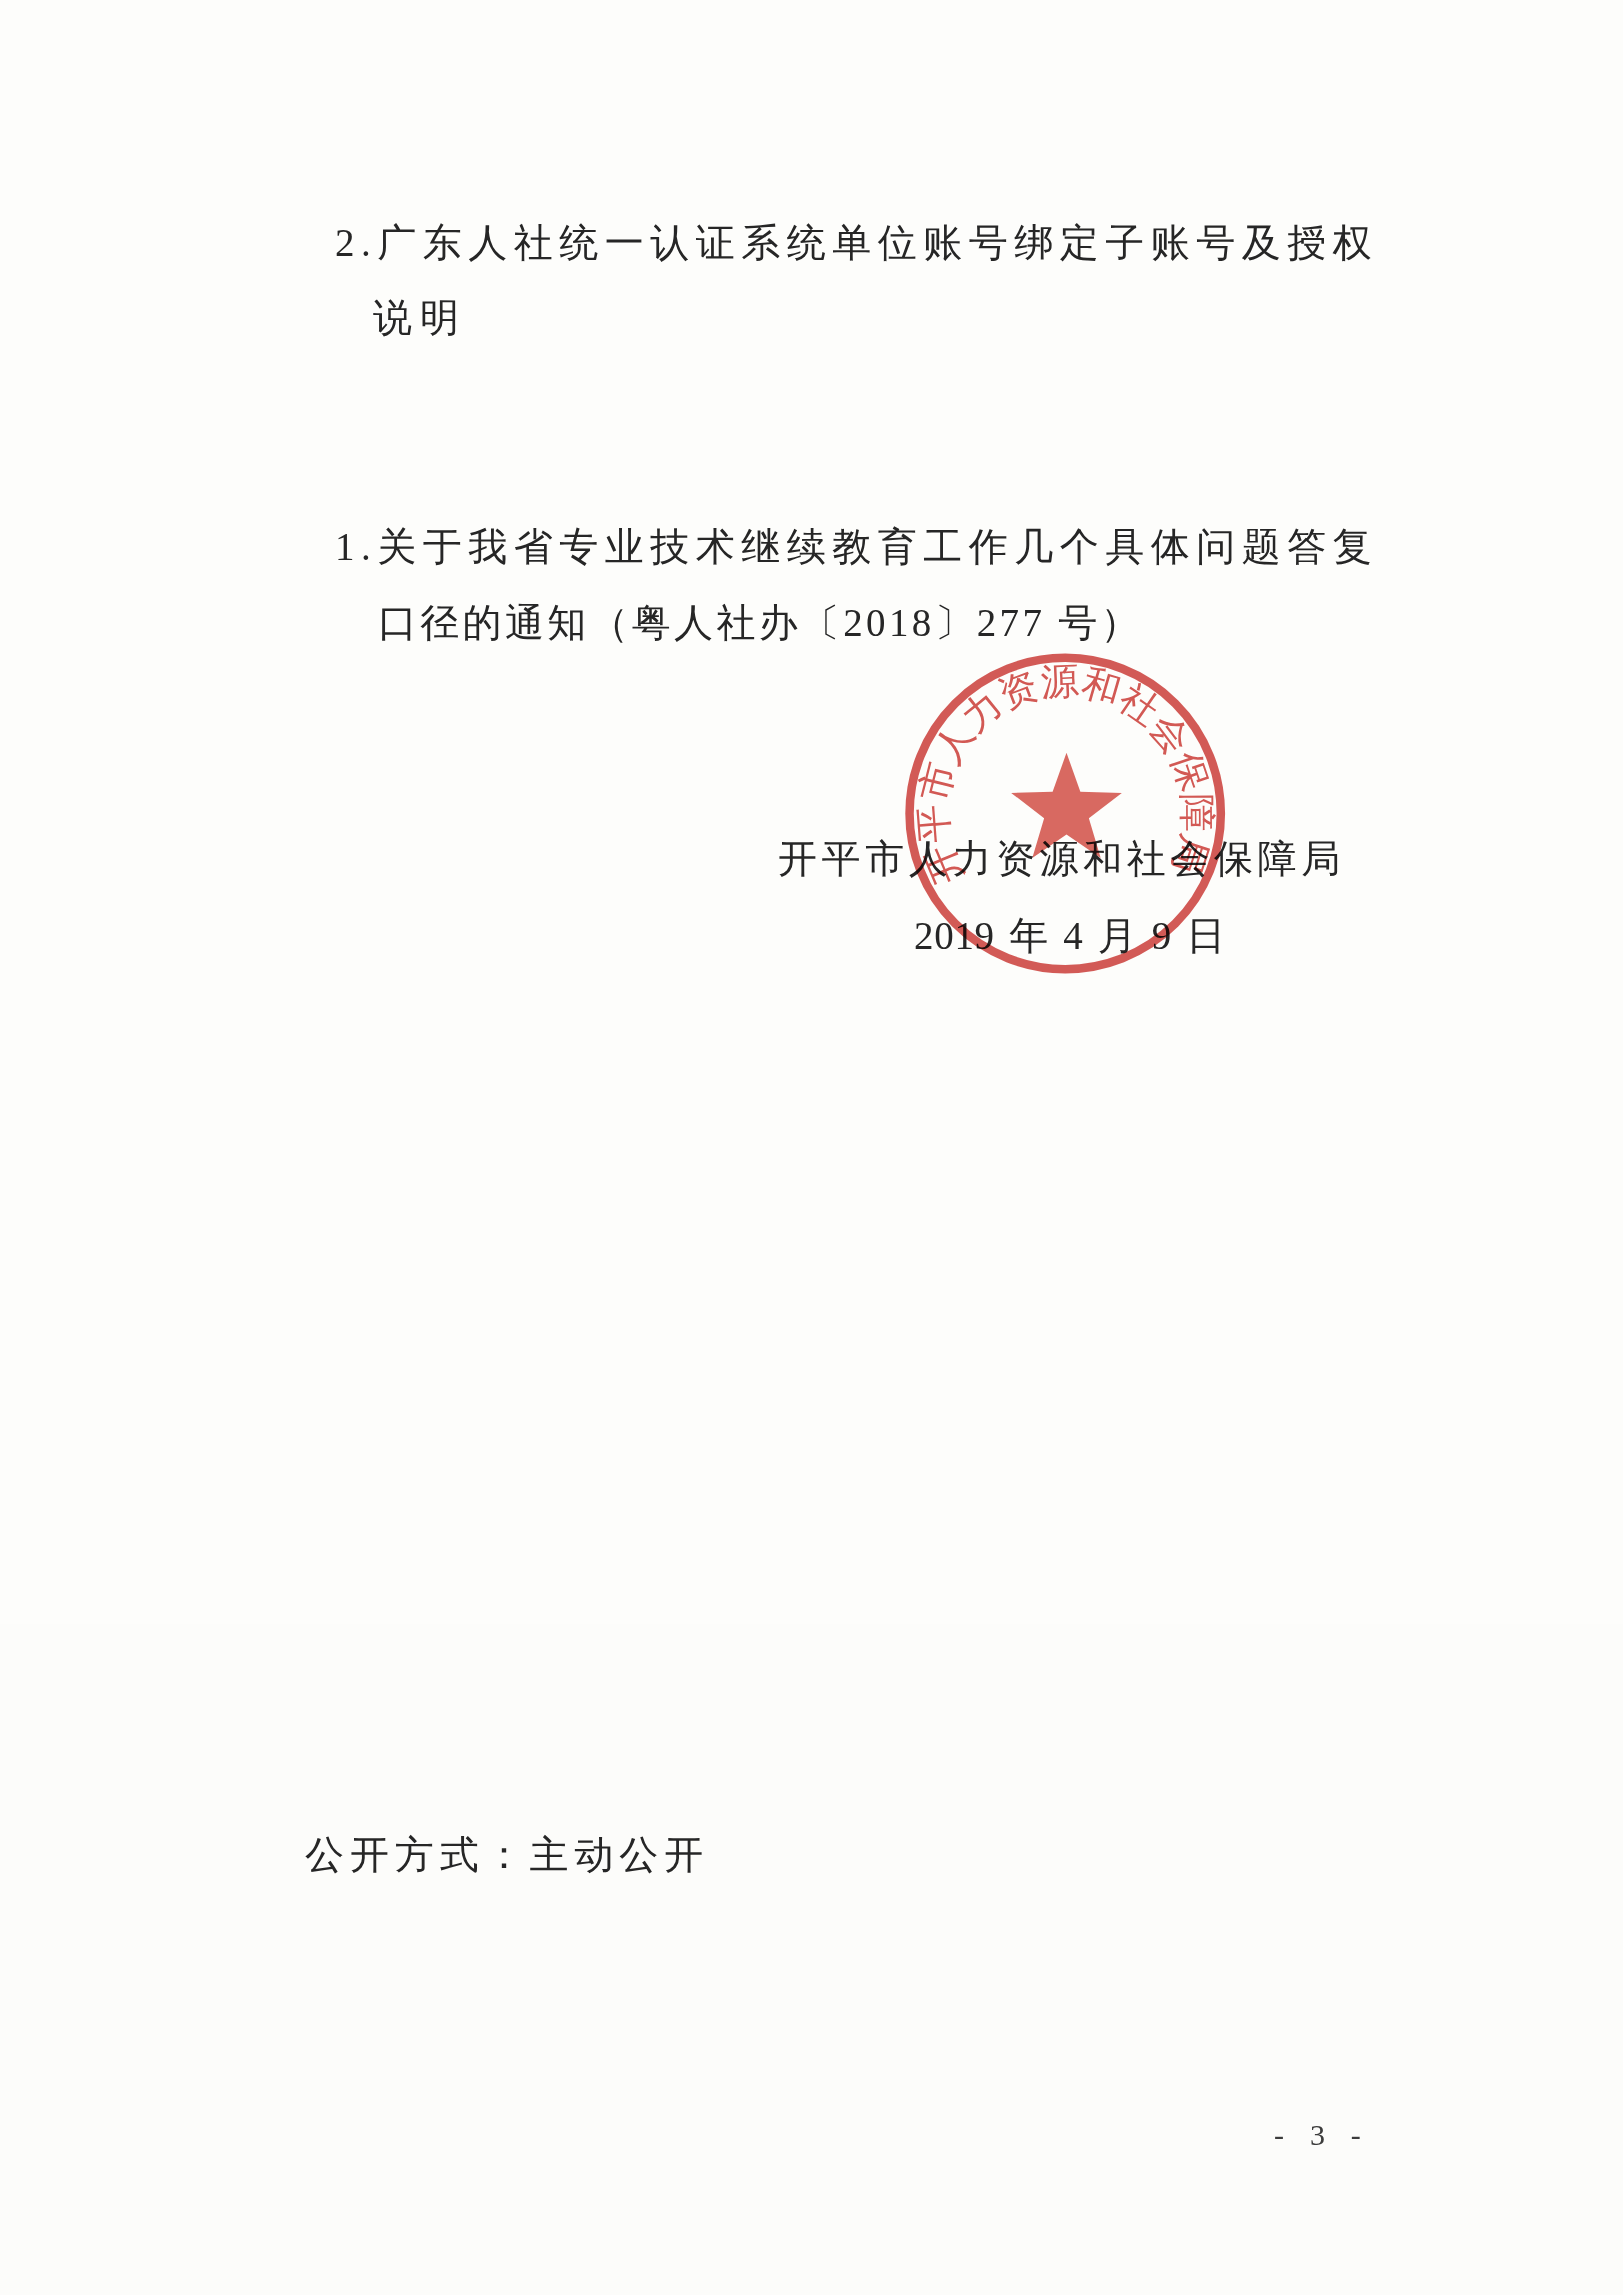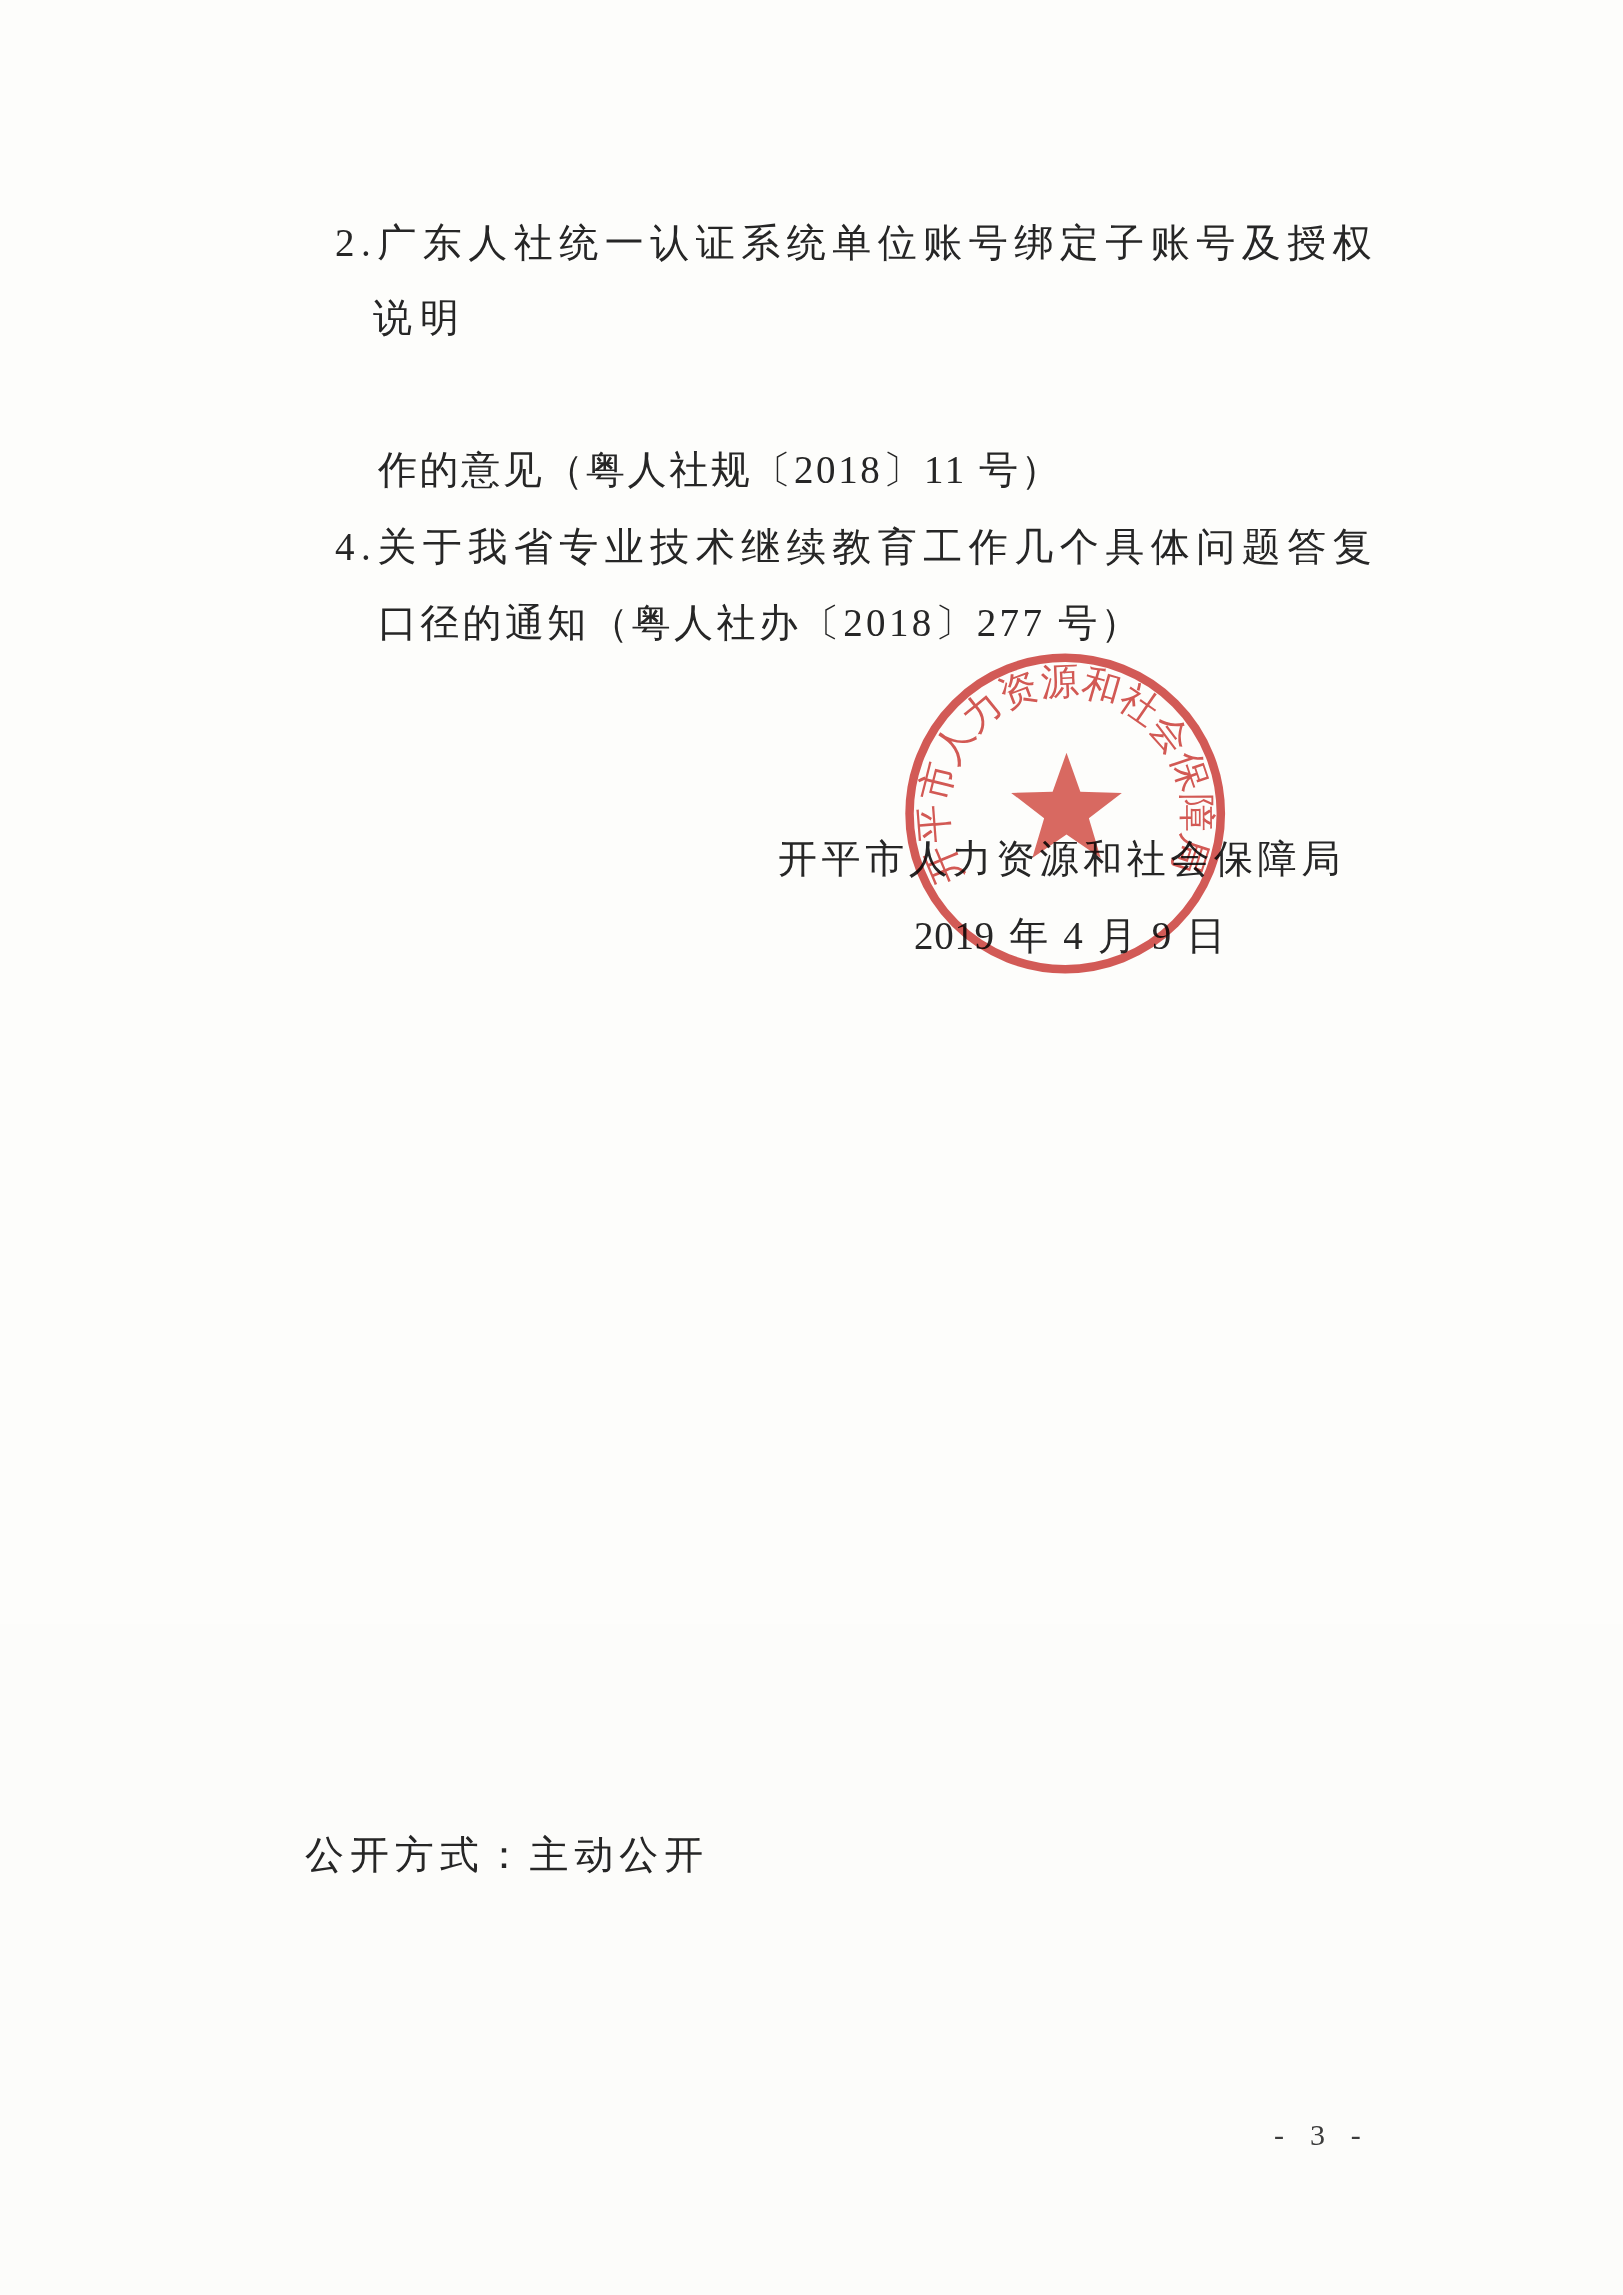--- a/index.html
+++ b/index.html
@@ -65,23 +65,22 @@
   }
 </style>
 </head>
 <body>
 
 <div class="page">
 
   <div class="line l-i2a">2.广东人社统一认证系统单位账号绑定子账号及授权</div>
   <div class="line l-i2b">说明</div>
 
-  <div class="line l-i3b">作的意见（粤人社规〔2018〕11 号）</div>
 
-  <div class="line l-i4a">4.关于我省专业技术继续教育工作几个具体问题答复</div>
+  <div class="line l-i4a">1.关于我省专业技术继续教育工作几个具体问题答复</div>
   <div class="line l-i4b">口径的通知（粤人社办〔2018〕277 号）</div>
 
   <div class="line l-agency">开平市人力资源和社会保障局</div>
   <div class="line l-date">2019 年 4 月 9 日</div>
 
   <div class="seal">
     <svg viewBox="0 0 500 500" xmlns="http://www.w3.org/2000/svg">
       <circle class="seal-ring" cx="248" cy="250" r="238"></circle>
       <polygon class="seal-star" points="250,157 271.2,216.9 334.6,218.5 284.2,257.1 302.3,318 250,282 197.7,318 215.8,257.1 165.4,218.5 228.8,216.9"></polygon>
       <defs>

